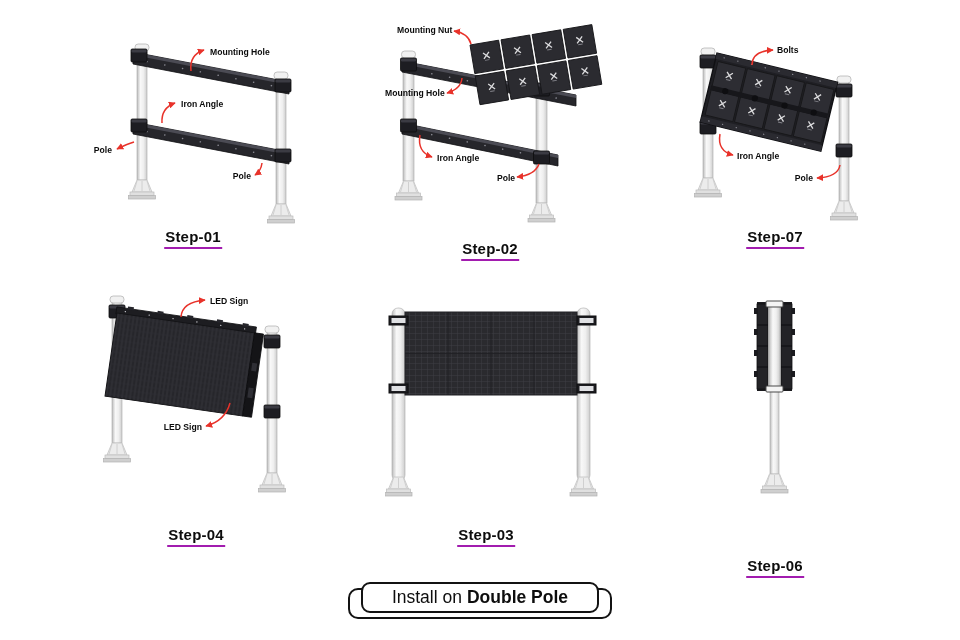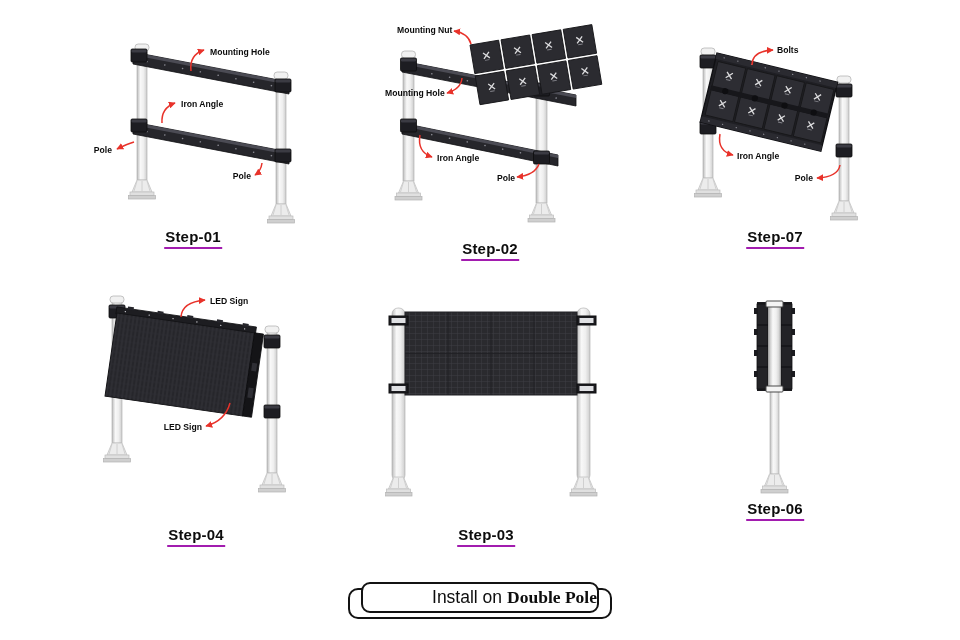--- a/index.html
+++ b/index.html
@@ -12,22 +12,22 @@
   .barTop{fill:#4b4b54;}
   .holes{stroke:#8a8a92;stroke-width:1.5;stroke-linecap:round;stroke-dasharray:0.1 18;fill:none;}
   .pole{fill:url(#poleG);stroke:#a9a9a9;stroke-width:0.6;}
   .panel{fill:#2b2b30;stroke:#17171a;stroke-width:0.9;}
   .step-caption{position:absolute;transform:translateX(-50%);font-size:15px;font-weight:bold;
                 color:#0d0d0d;border-bottom:2px solid #a21caf;padding:0 1px 2px 1px;letter-spacing:0.2px;}
   .badge-outer{position:absolute;left:348px;top:588px;width:264px;height:31px;border:2.5px solid #131313;
                border-radius:10px;background:#ffffff;box-sizing:border-box;}
   .badge-inner{position:absolute;left:361px;top:582px;width:238px;height:31px;border:2.5px solid #131313;
                border-radius:9px;background:#ffffff;box-sizing:border-box;display:flex;align-items:center;
-               justify-content:flex-end;gap:5px;font-size:17.5px;color:#0d0d0d;}
-  .badge-inner .bold{font-weight:bold;font-family:Liberation Serif, serif;}
+               justify-content:center;gap:5px;font-size:17.5px;color:#0d0d0d;}
+  .badge-inner .bold{font-weight:bold;}
 </style>
 </head>
 <body>
 
 <div class="canvas">
 
   <svg width="0" height="0" style="position:absolute" aria-hidden="true">
     <defs>
       <marker id="ah" viewBox="0 0 10 10" refX="9" refY="5" markerWidth="4.6" markerHeight="4.6" orient="auto">
         <path d="M0,0 L10,5 L0,10 Z" fill="#e8322a"></path>
@@ -280,21 +280,21 @@
       <rect x="21" y="88" width="17" height="6" rx="1" fill="#f4f4f4" stroke="#4a4a4a" stroke-width="1"></rect>
     </g>
     <use href="#baseG" x="29.5" y="176"></use>
   </svg>
 
   <div class="step-caption" style="left:193px;top:228px">Step-01</div>
   <div class="step-caption" style="left:490px;top:240px">Step-02</div>
   <div class="step-caption" style="left:775px;top:228px">Step-07</div>
   <div class="step-caption" style="left:196px;top:526px">Step-04</div>
   <div class="step-caption" style="left:486px;top:526px">Step-03</div>
-  <div class="step-caption" style="left:775px;top:500px">Step-06</div>
+  <div class="step-caption" style="left:775px;top:557px">Step-06</div>
 
   <div class="badge-outer"></div>
   <div class="badge-inner">
     <span>Install on</span>
     <span class="bold">Double Pole</span>
   </div>
 
 </div>
 
 </body></html>

